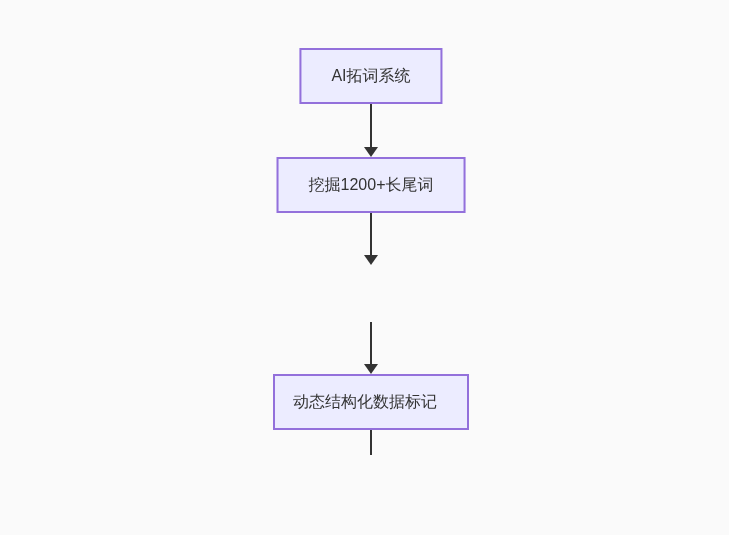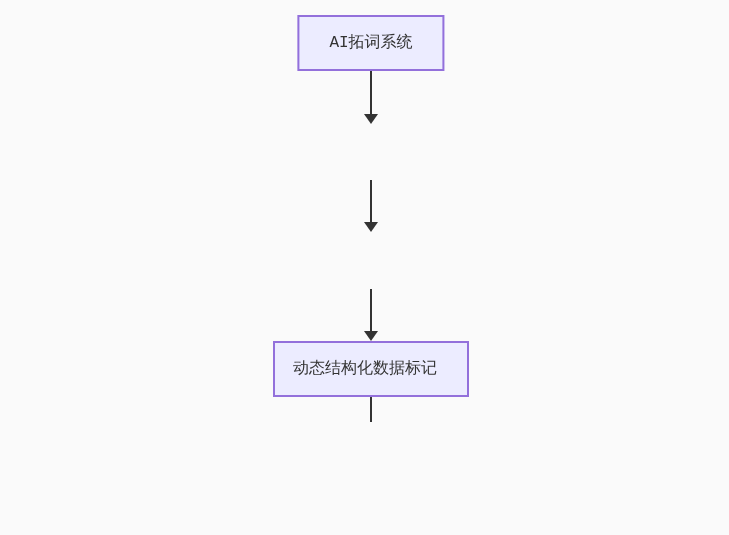--- a/index.html
+++ b/index.html
@@ -9,22 +9,23 @@
     --arrow: #333333;
     --text: #333333;
   }
   * { margin: 0; padding: 0; box-sizing: border-box; }
   html, body { background: var(--background); }
   .canvas {
     position: relative;
     width: 729px;
     height: 422px;
     background: var(--background);
-    font-family: Liberation Mono, monospace;
+    font-family: Liberation Sans, sans-serif;
     overflow: hidden;
+    margin-top: 33px;
   }
   .node {
     position: absolute;
     left: 371px;
     transform: translateX(-50%);
     background: var(--node-fill);
     border: 2px solid var(--node-border);
     color: var(--text);
     font-size: 16px;
     line-height: 20px;
@@ -71,20 +72,21 @@
 
 <div class="canvas">
 
   <div class="node node-0">AI拓词系统</div>
 
   <div class="edge edge-0">
     <div class="line"></div>
     <div class="head"></div>
   </div>
 
+  <div class="node node-1">挖掘1200+长尾词</div>
 
   <div class="edge edge-1">
     <div class="line"></div>
     <div class="head"></div>
   </div>
 
 
   <div class="edge edge-2">
     <div class="line"></div>
     <div class="head"></div>

